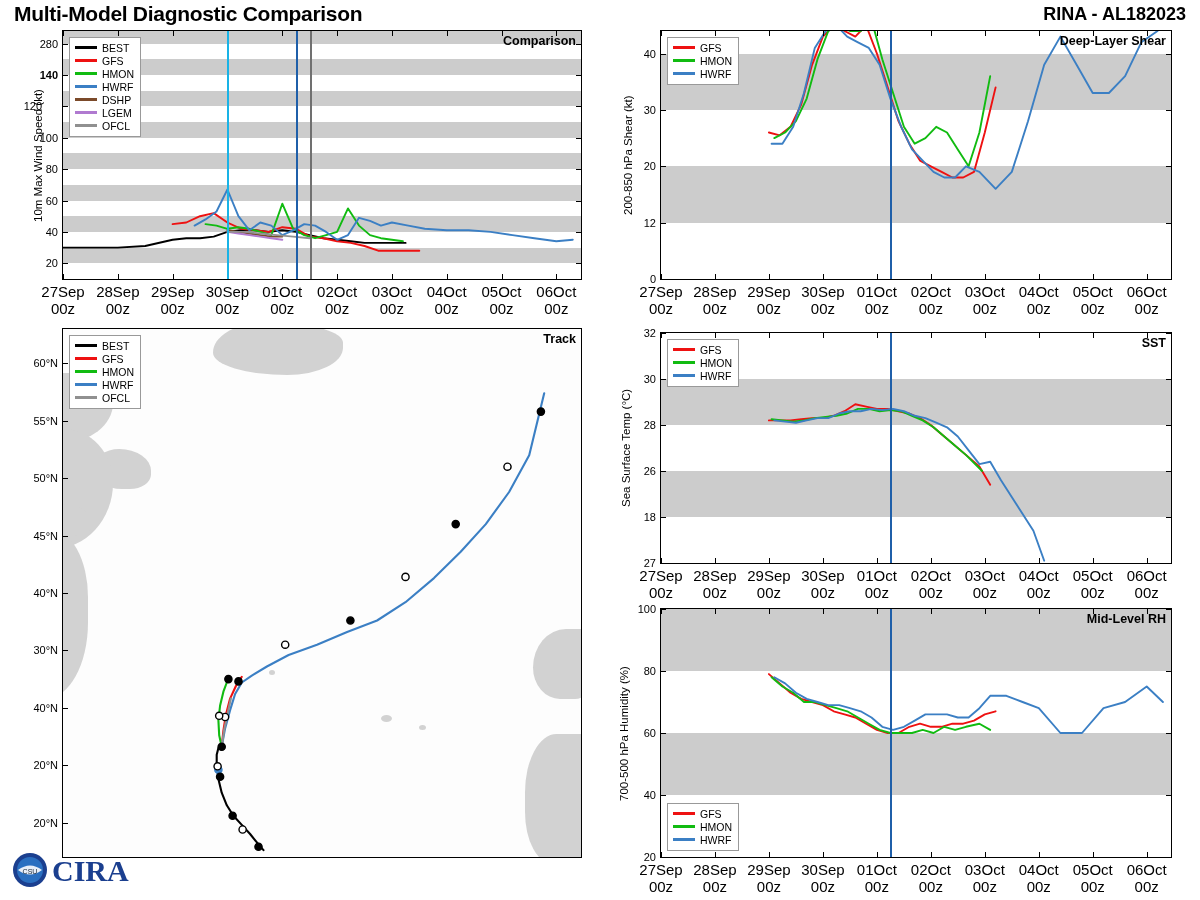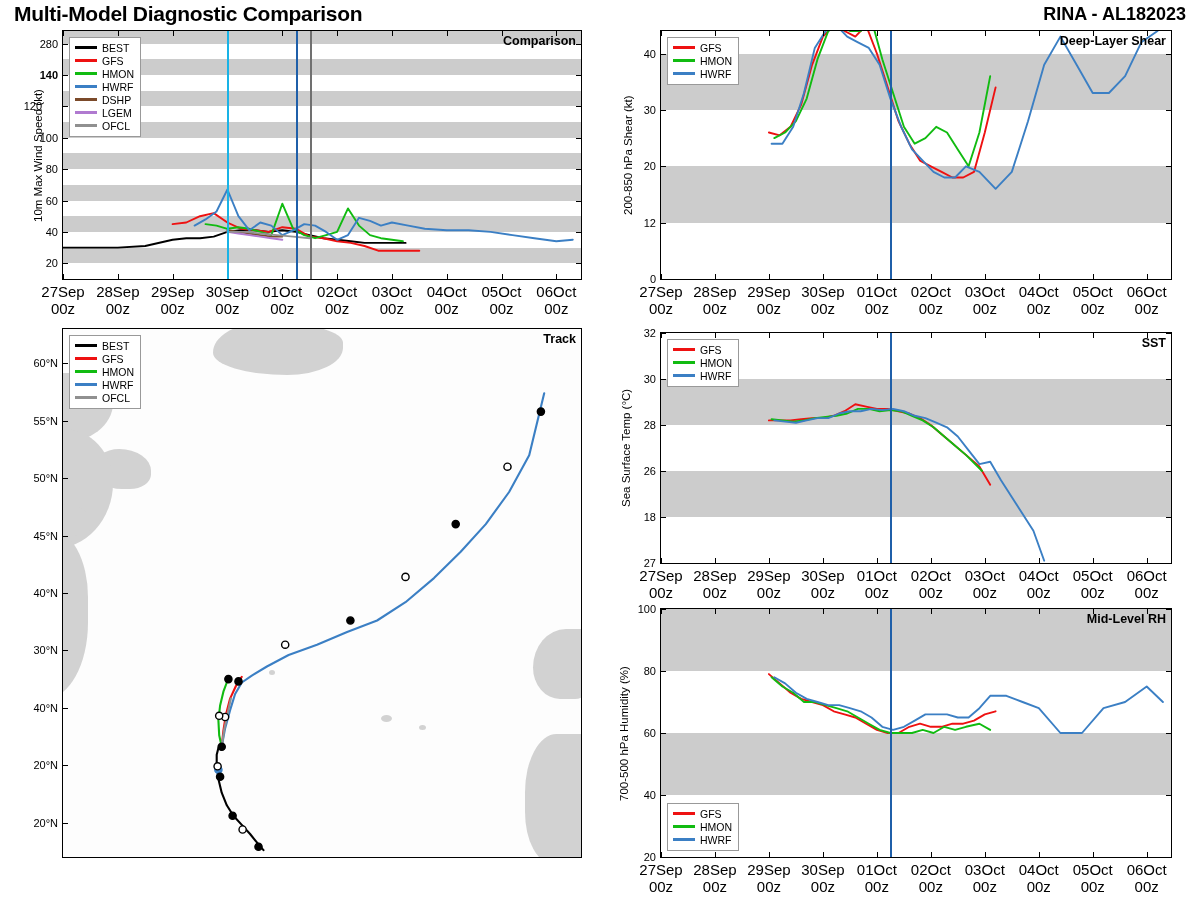--- a/index.html
+++ b/index.html
@@ -437,20 +437,29 @@
           </div>
           <div class="lg-row">
             <div class="lg-line" style="background: rgb(59, 127, 196);"></div>
             <div class="lg-txt">HWRF</div>
           </div>
         </div>
       </div>
   </div>
   <div class="ylab" id="ylab-rh" style="left: 618px; top: 800.5px;">700-500 hPa Humidity (%)</div>
 
+  <div class="logo">
+    <svg width="120" height="44" viewBox="0 0 120 44">
+      <circle cx="20" cy="22" r="17" fill="#1b3f8f"></circle>
+      <circle cx="20" cy="22" r="13" fill="#2a6fc0"></circle>
+      <path d="M8 22 q12 -9 24 0 q-12 9 -24 0 Z" fill="#e8eef8"></path>
+      <text x="20" y="26" font-family="'Liberation Sans',sans-serif" font-size="7" fill="#123" text-anchor="middle">CSU</text>
+      <text x="42" y="33" font-family="'Liberation Serif',serif" font-size="30" font-weight="bold" fill="#1b3f8f">CIRA</text>
+    </svg>
+  </div>
 
 <div class="ytick" style="top: 263.304px; left: 18px; width: 40px;">20</div>
     <div class="ytick" style="top: 231.911px; left: 18px; width: 40px;">40</div>
     <div class="ytick" style="top: 200.519px; left: 18px; width: 40px;">60</div>
     <div class="ytick" style="top: 169.127px; left: 18px; width: 40px;">80</div>
     <div class="ytick" style="top: 137.734px; left: 18px; width: 40px;">100</div>
     <div class="ytick" style="top: 106.342px; left: 2px; width: 40px;">120</div>
     <div class="ytick" style="top: 74.9494px; left: 18px; width: 40px; font-weight: bold;">140</div>
     <div class="ytick" style="top: 43.557px; left: 18px; width: 40px;">280</div>
     <div class="xtick" style="left: 33px; width: 60px; top: 284px;">27Sep<br>00z</div>

